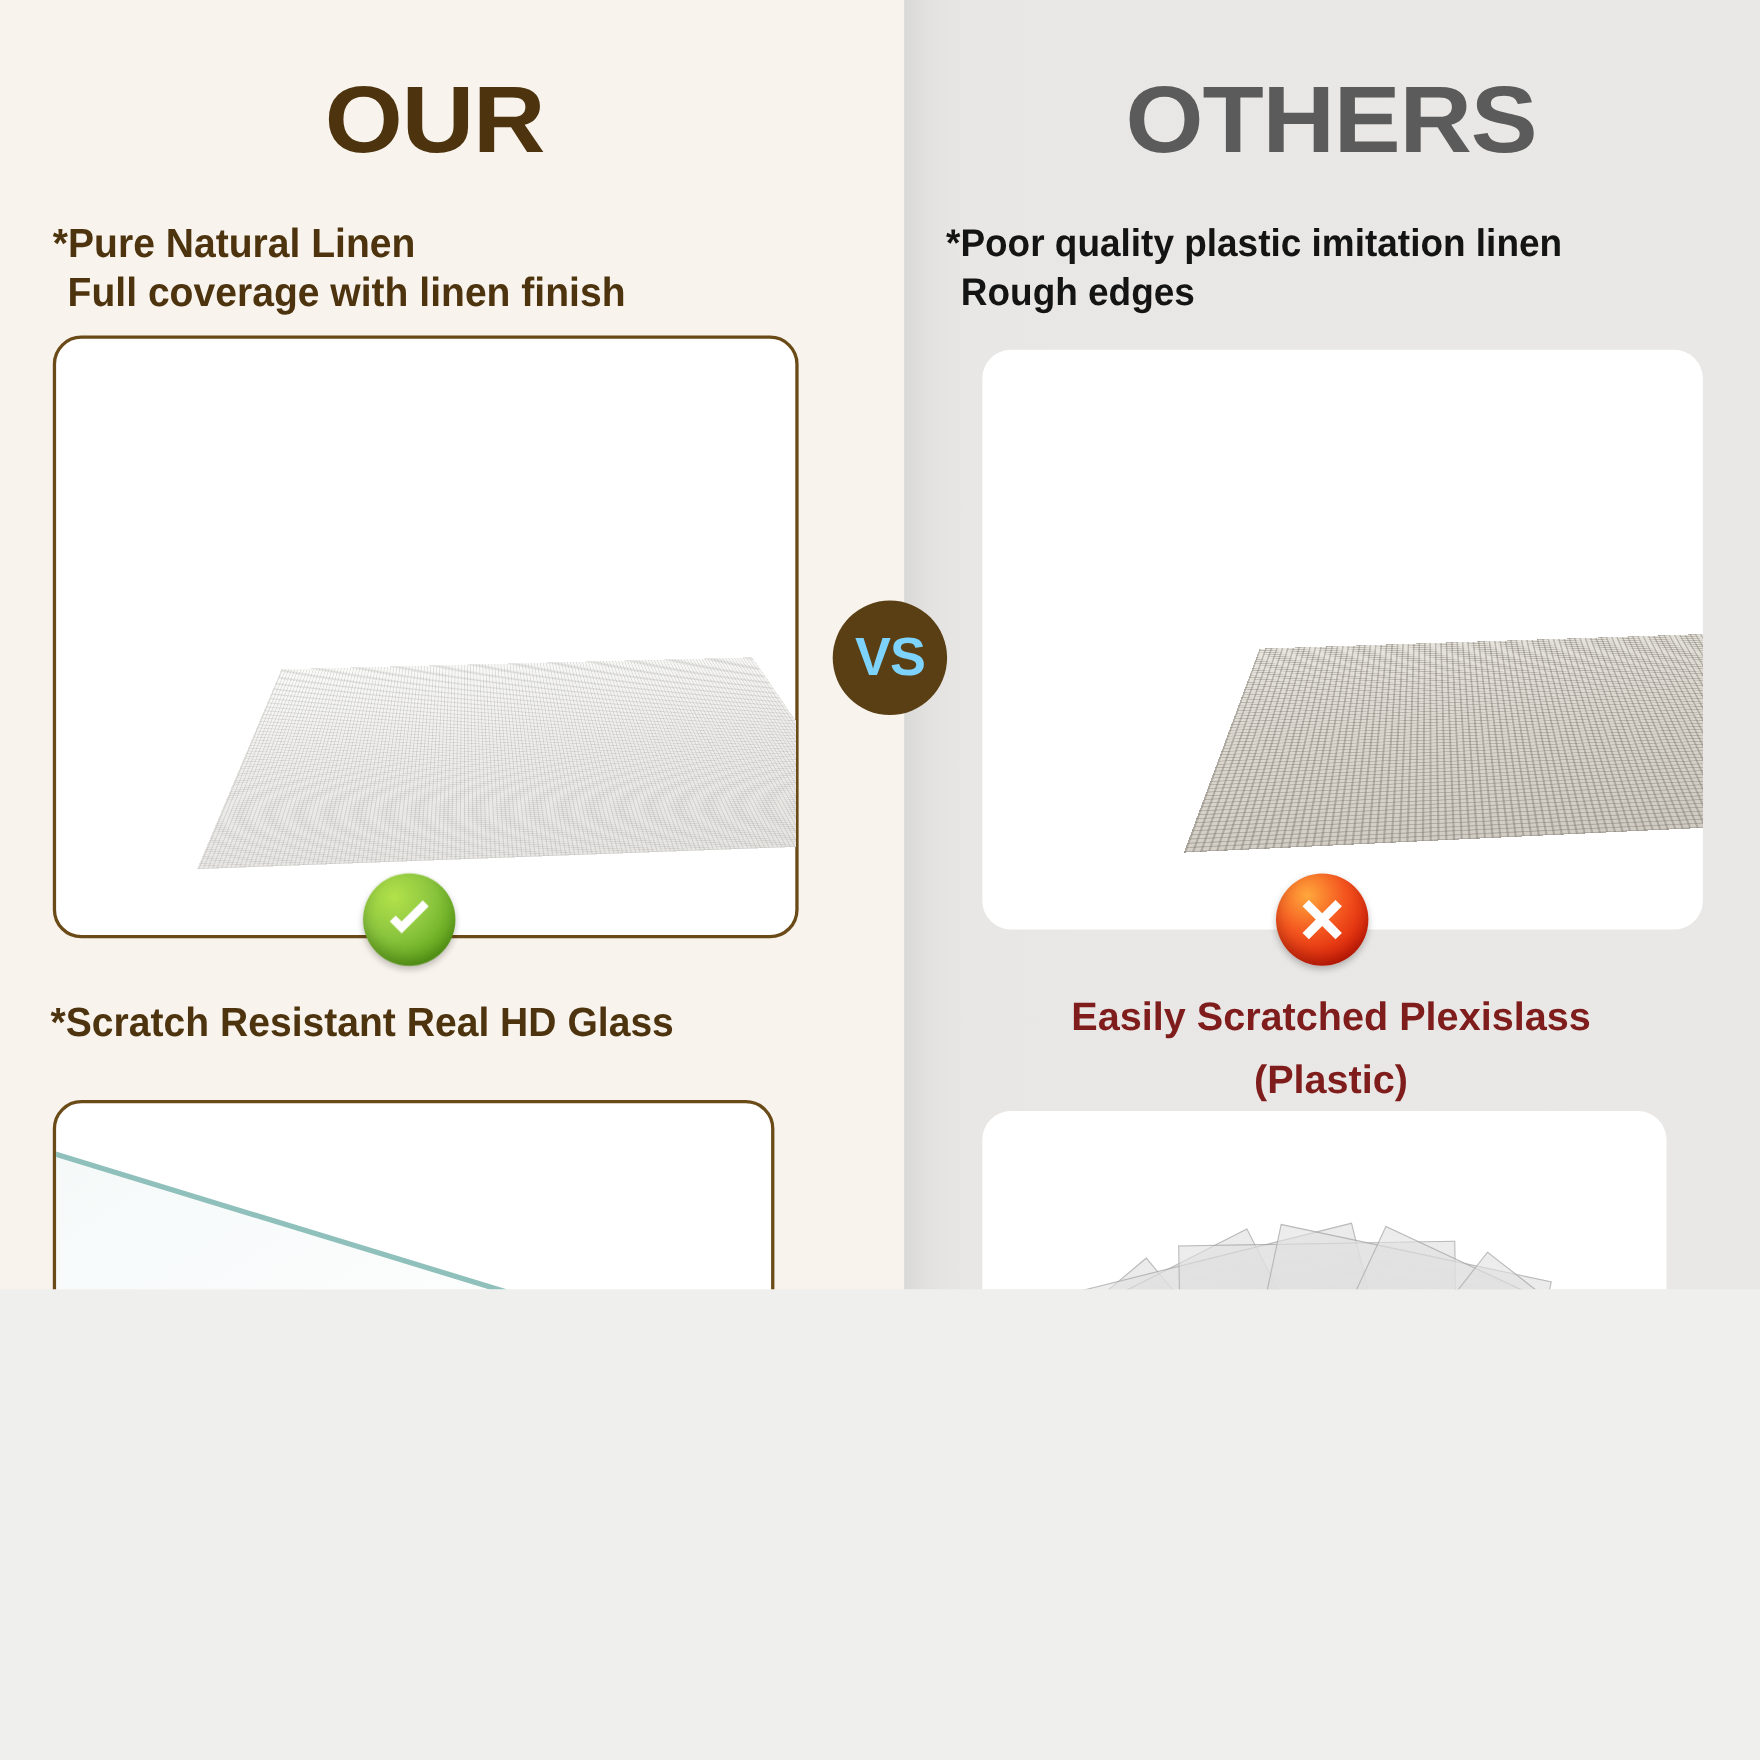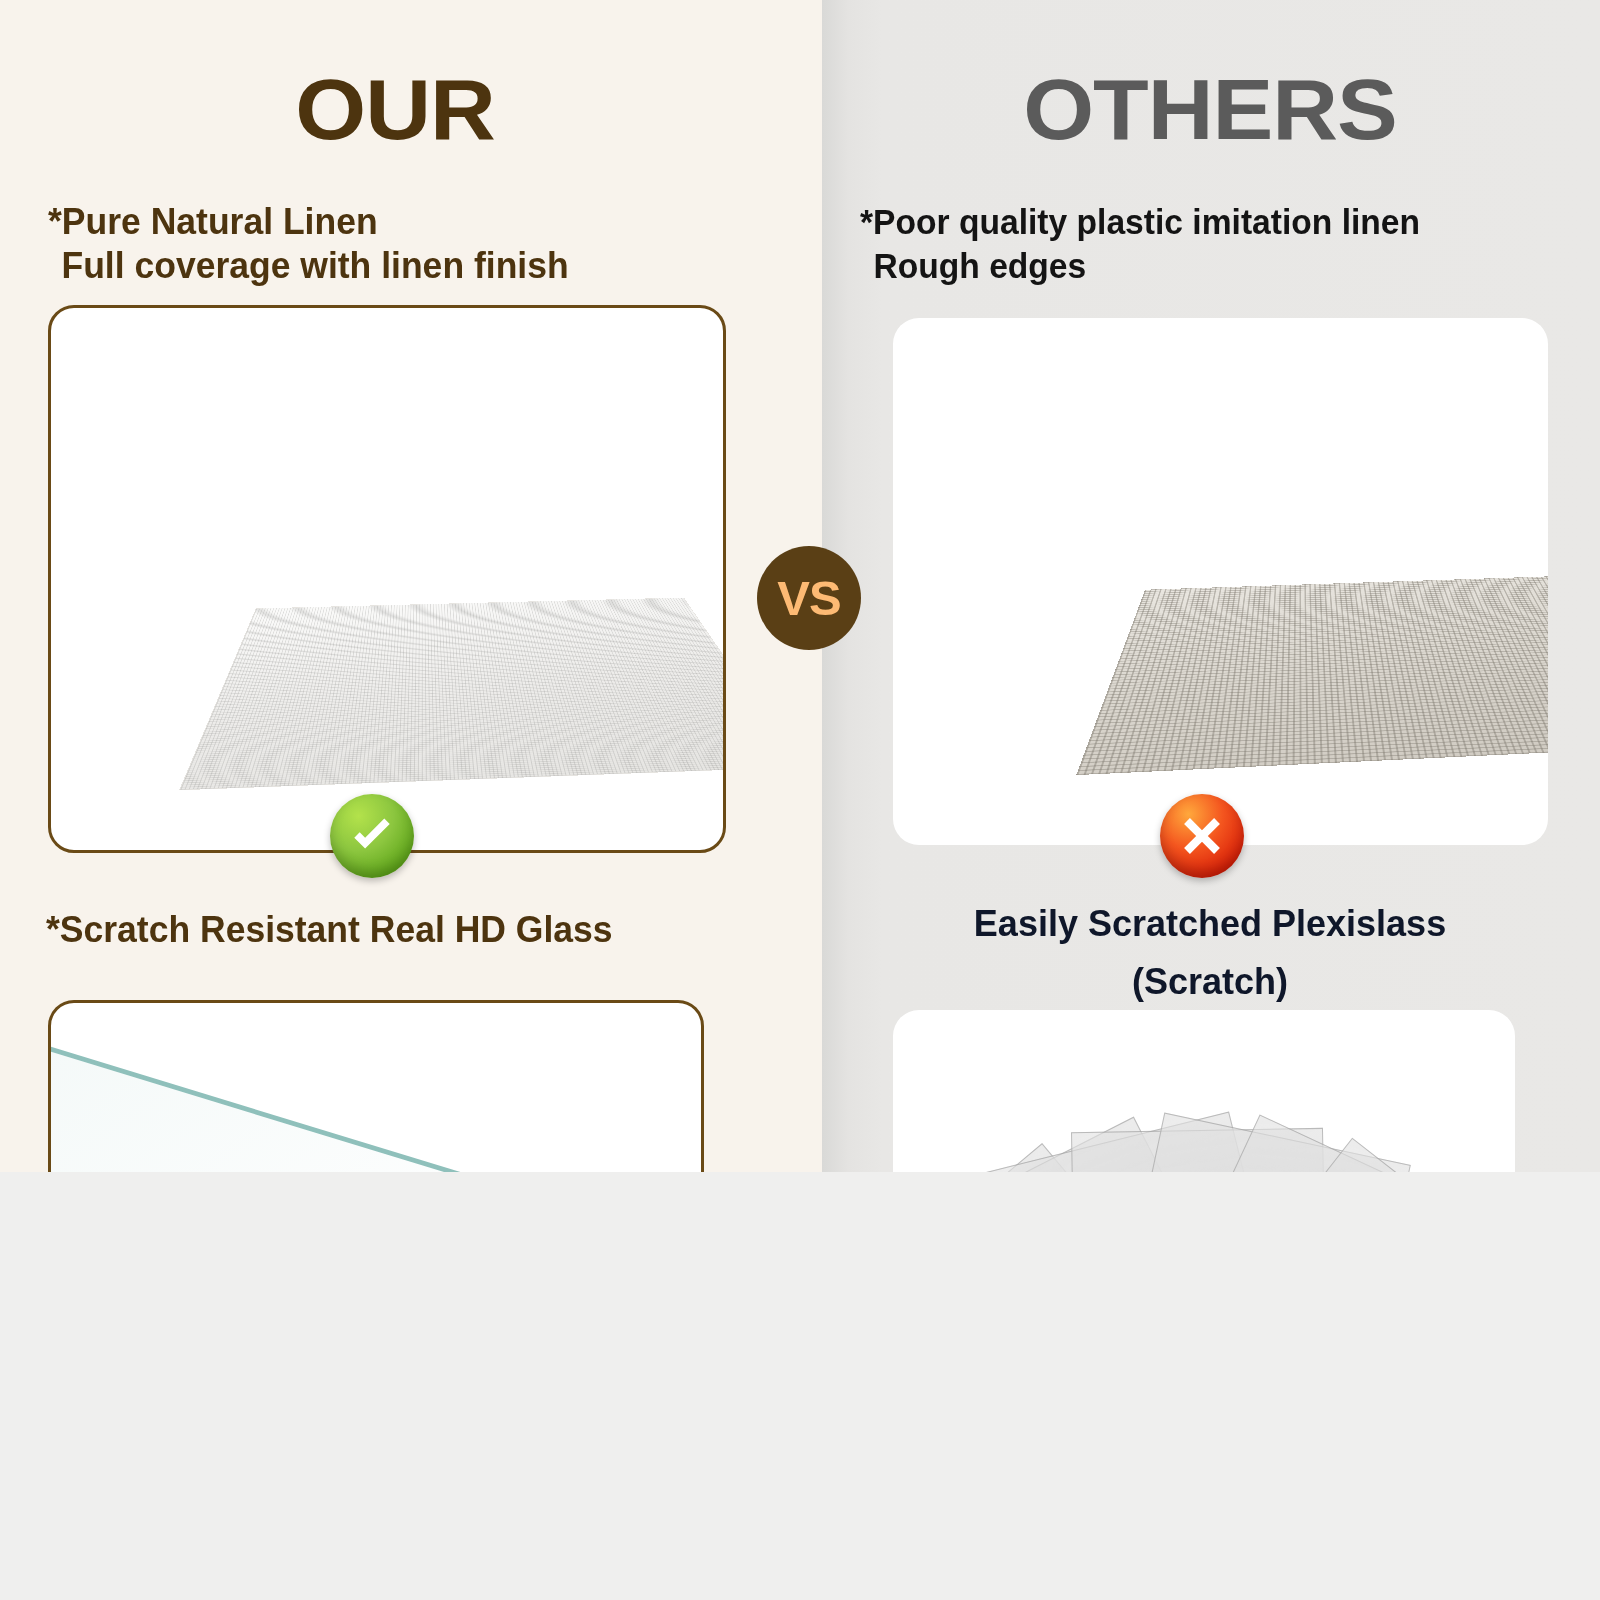--- a/index.html
+++ b/index.html
@@ -56,21 +56,21 @@
     text-align:left;
   }
   .cap-r1 .ln2{display:block;padding-left:14px;}
   .cap-l2{
     left:46px;top:908px;width:720px;
     font-size:37px;line-height:44px;color:#4d340f;
     text-align:left;
   }
   .cap-r2{
     left:830px;top:895px;width:760px;
-    font-size:36px;line-height:58px;color:#0f172a;
+    font-size:36px;line-height:58px;color:#7f1d1d;
     text-align:center;transform:none;
   }
 
   
   .frame{
     position:absolute;background:#fff;overflow:hidden;
   }
   .frame-l{
     border:3px solid #6a4a16;border-radius:26px;
   }
@@ -178,21 +178,21 @@
     position:absolute;left:50%;bottom:26px;
     width:250px;height:400px;
     background:linear-gradient(160deg,rgba(225,225,225,.62),rgba(205,205,205,.50));
     border:1px solid rgba(150,150,150,.55);
     transform-origin:50% 100%;
   }
 
   
   .vs{
     position:absolute;width:104px;height:104px;border-radius:50%;
-    background:#5a3f15;color:#fdba74;
+    background:#5a3f15;color:#7dd3fc;
     font-weight:bold;font-size:49px;letter-spacing:-1px;
     display:flex;align-items:center;justify-content:center;
     font-family:"Liberation Sans", sans-serif;
     z-index:20;
   }
   #vs-top{left:757px;top:546px;}
   #vs-bottom{left:757px;top:1236px;}
 
   .badge{
     position:absolute;width:84px;height:84px;border-radius:50%;
@@ -246,21 +246,21 @@
     </div>
 
   </div>
 
   <div class="cap cap-l2">
     <span>*Scratch Resistant Real HD Glass</span>
   </div>
 
   <div class="cap cap-r2">
     <div>Easily Scratched Plexislass</div>
-    <div>(Scratch)</div>
+    <div>(Plastic)</div>
   </div>
 
   <div class="frame frame-l" id="frame-bl">
     <div class="glass-sheet"></div>
     <div class="glass-low"></div>
     <div class="hand">
       <div class="palm"></div>
       <div class="fgr fgr-index"></div>
       <div class="fgr fgr-mid"></div>
       <div class="fgr fgr-ring"></div>

